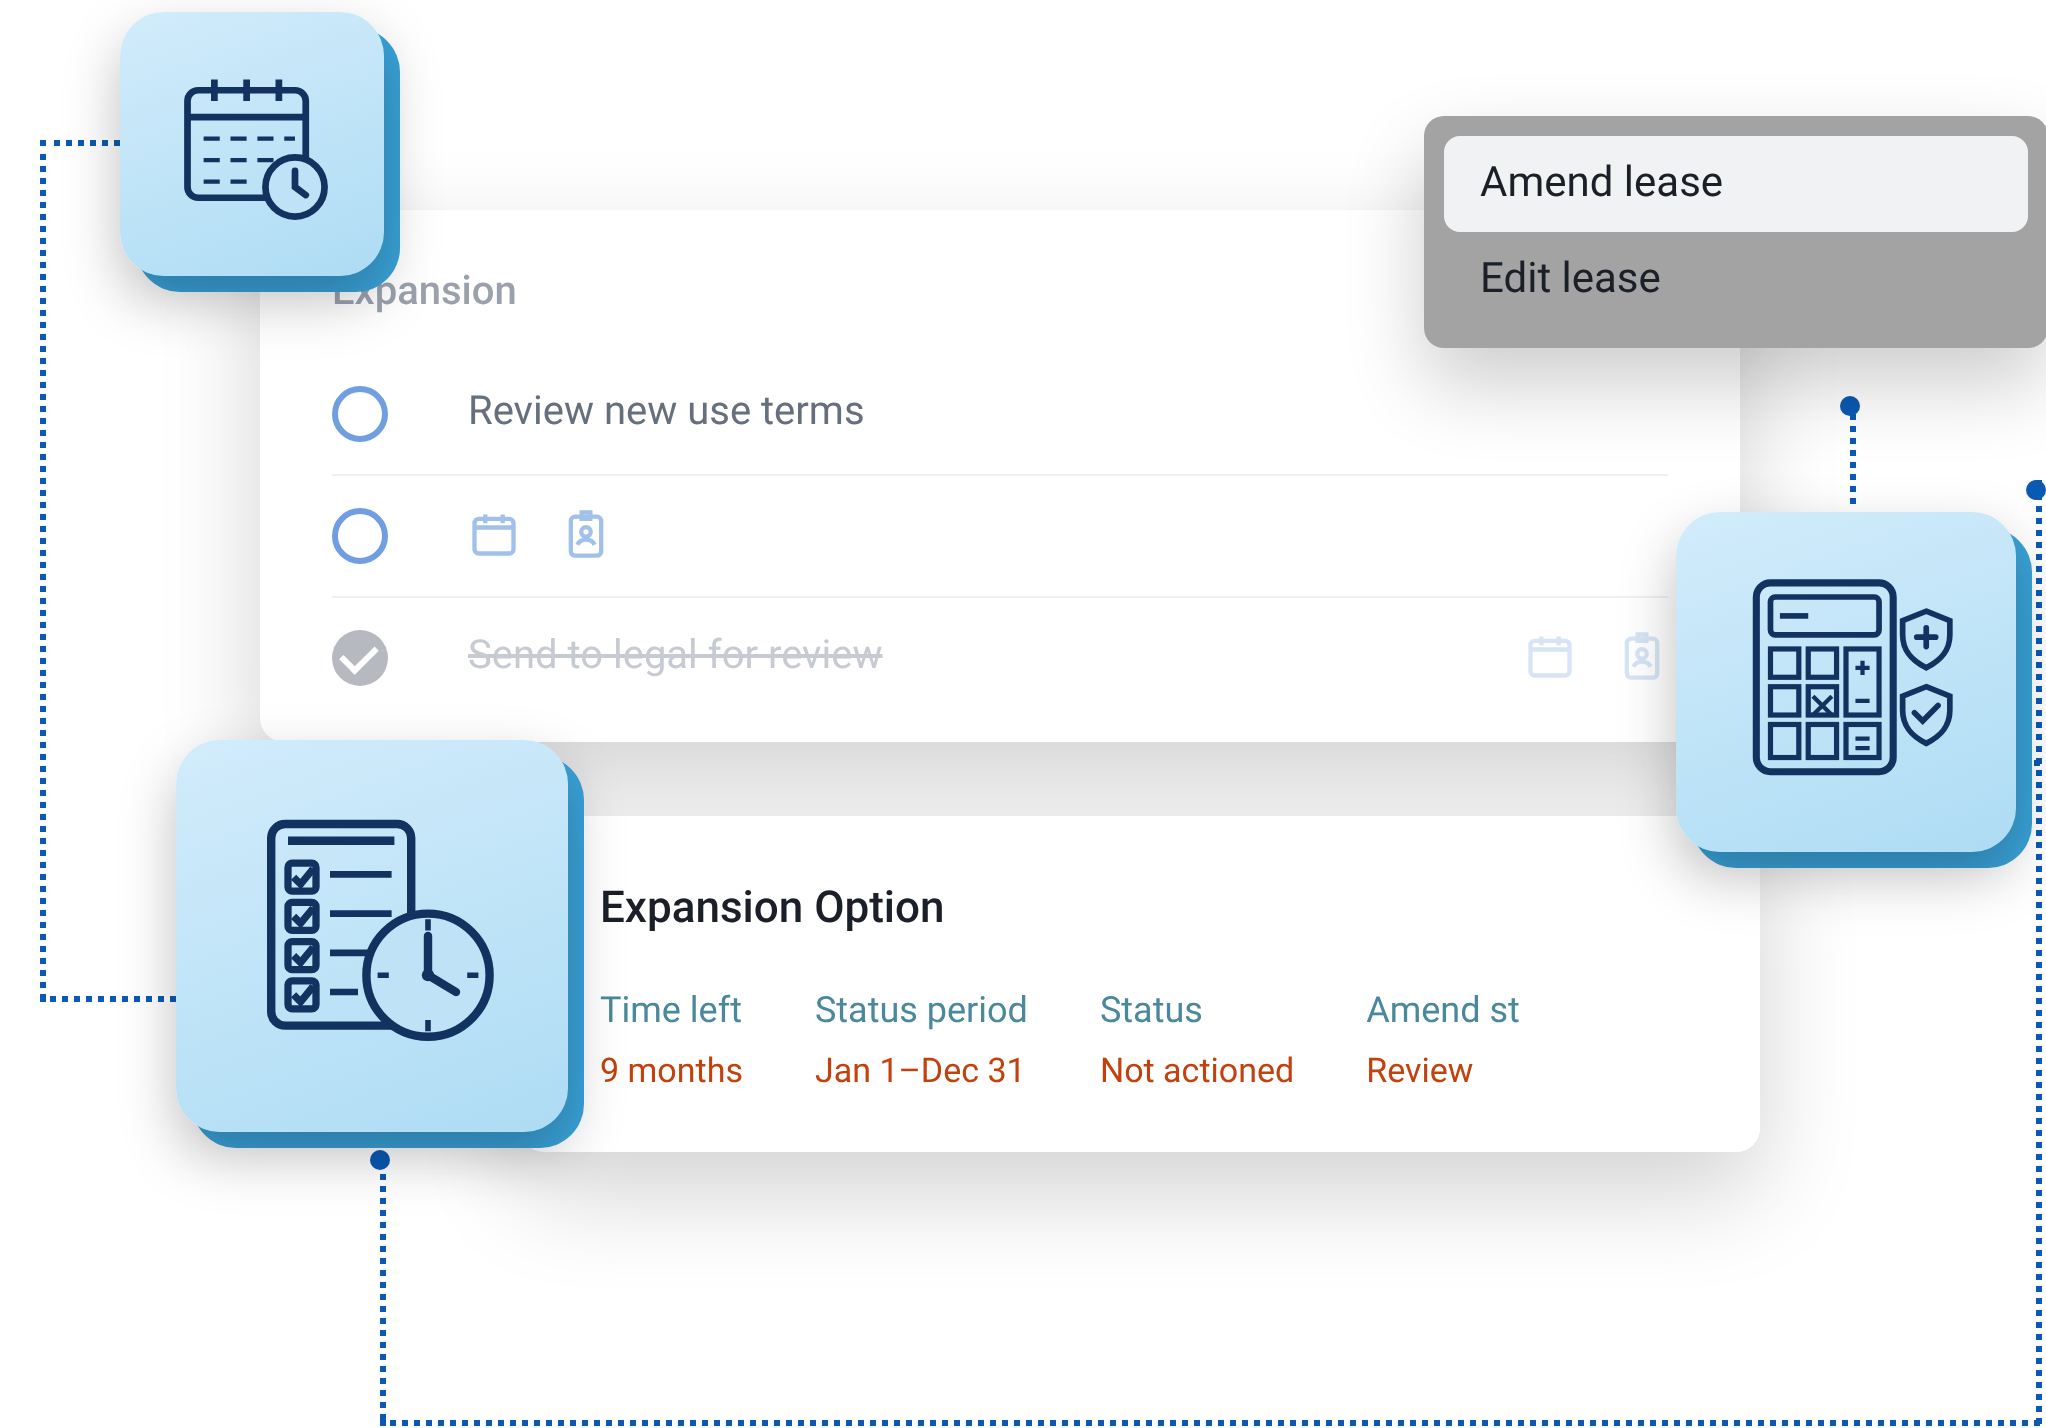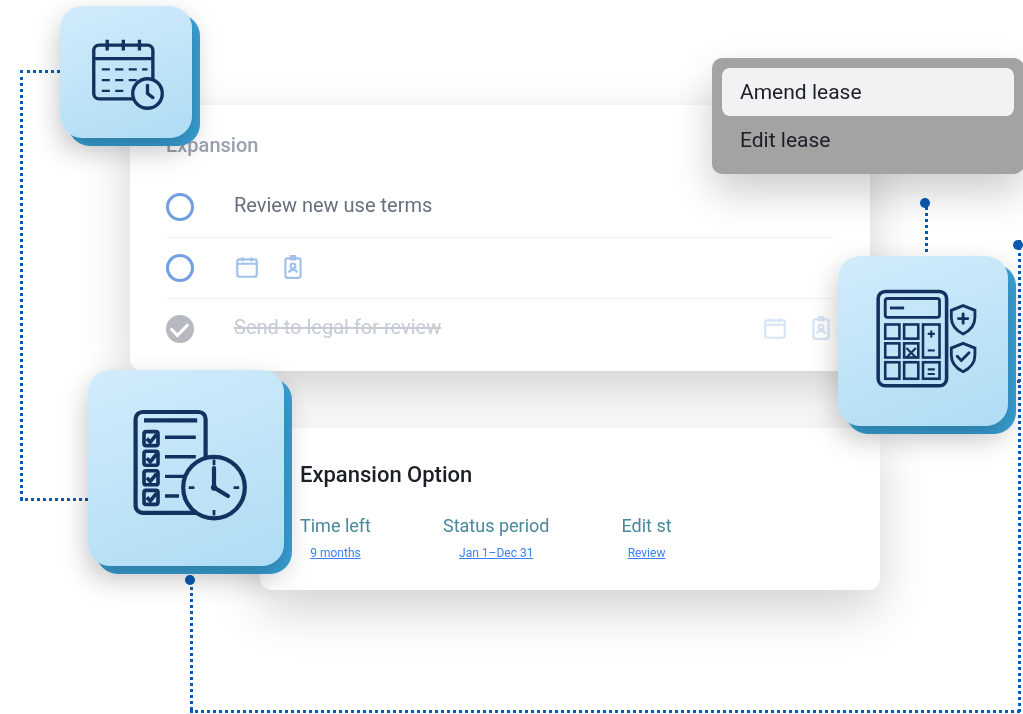--- a/index.html
+++ b/index.html
@@ -132,47 +132,45 @@
     padding: 12px 18px;
     font-size: 21px;
     color: #1b1f27;
     border-radius: 8px;
     cursor: pointer;
   }
   .menu-item.highlight { background: #f1f2f4; }
 
   
   .option-card {
-    left: 260px; top: 428px;
+    left: 260px; top: 408px;
     width: 620px;
     padding: 34px 36px 30px 40px;
   }
   .option-card h3 {
     font-size: 22px;
     font-weight: 500;
     color: #1b1f27;
     margin-bottom: 28px;
   }
   .option-grid {
     display: flex;
-    gap: 72px;
-    text-align: center;
+    gap: 36px;
   }
   .option-col { min-width: 0; }
   .option-col .lbl {
     color: #4a889b;
     font-size: 18px;
     margin-bottom: 10px;
     white-space: nowrap;
   }
   .option-col .val {
-    color: #3b82f6;
-    font-size: 12px;
+    color: #c2410c;
+    font-size: 17px;
     white-space: nowrap;
-    text-decoration: underline;
   }
 
   
   .option-card::after {
     content: "";
     position: absolute;
     right: 0; top: 0; bottom: 0;
     width: 50px;
     background: linear-gradient(to right, rgba(255,255,255,0), #fff 70%);
   }
@@ -246,21 +244,25 @@
   <div class="option-grid">
     <div class="option-col">
       <div class="lbl">Time left</div>
       <div class="val">9 months</div>
     </div>
     <div class="option-col">
       <div class="lbl">Status period</div>
       <div class="val">Jan 1–Dec 31</div>
     </div>
     <div class="option-col">
-      <div class="lbl">Edit st</div>
+      <div class="lbl">Status</div>
+      <div class="val">Not actioned</div>
+    </div>
+    <div class="option-col">
+      <div class="lbl">Amend st</div>
       <div class="val">Review</div>
     </div>
   </div>
 </div>
 
 <div class="tile" style="left:60px; top:6px; width:132px; height:132px;">
   <div class="shadow-layer"></div>
   <div class="face"></div>
   <svg width="86" height="86" viewBox="0 0 64 64">
     <rect x="8" y="12" width="44" height="40" rx="4" fill="none" stroke="#12325f" stroke-width="2.5"></rect>

